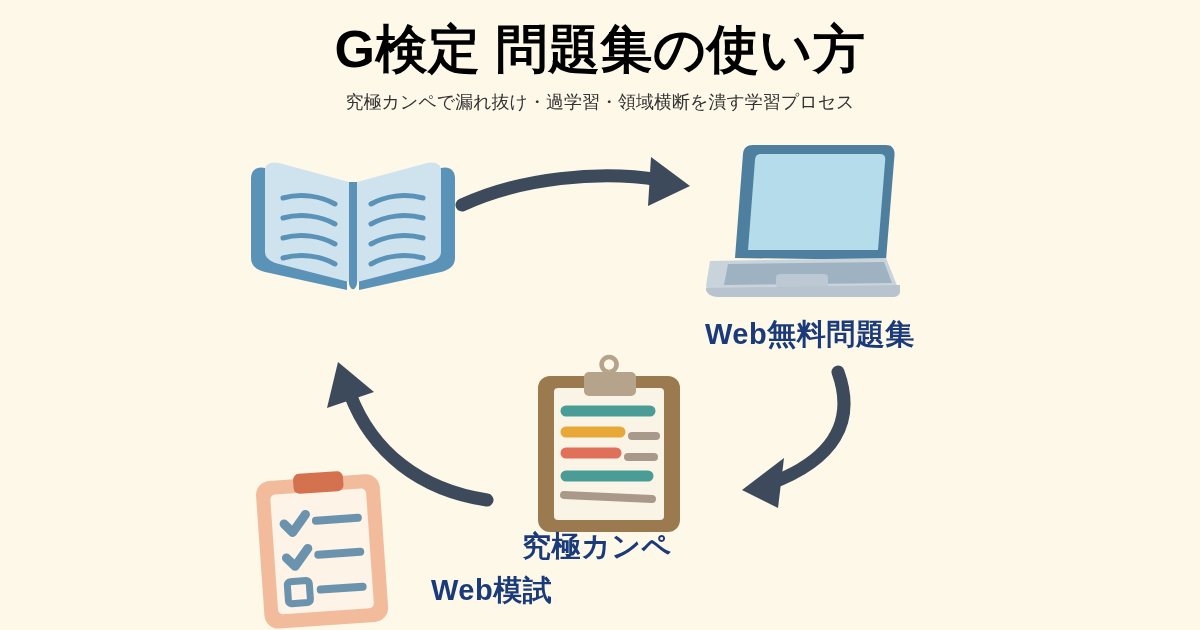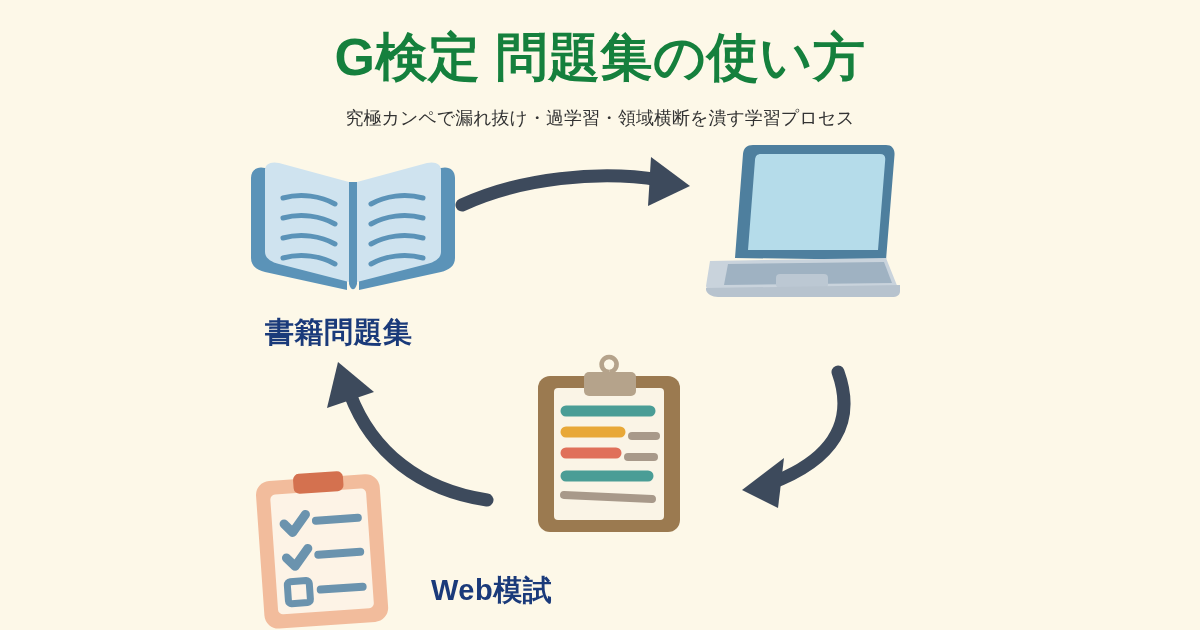--- a/index.html
+++ b/index.html
@@ -24,26 +24,26 @@
 
   
   .header {
     position: absolute;
     left: 0;
     top: 0;
     width: 1200px;
     text-align: center;
   }
   .title {
-    margin: 12px;
+    margin: 4px;
     padding-top: 16px;
     font-size: 52px;
     line-height: 1.12;
     font-weight: 700;
-    color: #15803d;
+    color: #000000;
     letter-spacing: 0.5px;
     white-space: nowrap;
   }
   .subtitle {
     margin: 0;
     padding-top: 10px;
     font-size: 18px;
     line-height: 1.2;
     font-weight: 400;
     color: #333333;
@@ -150,38 +150,38 @@
         </g>
 
         <g stroke="#5b93b8" stroke-width="5" stroke-linecap="round" fill="none">
           <path d="M128,56 C142,48 162,45 180,50"></path>
           <path d="M128,76 C142,68 162,65 180,70"></path>
           <path d="M128,96 C142,88 162,85 180,90"></path>
           <path d="M128,116 C142,108 162,105 180,110"></path>
         </g>
       </svg>
     </div>
-    <div class="node-label" id="label-book">書籍問題集</div>
 
     <div class="node" id="node-laptop">
       <svg class="node-art" width="215" height="165" viewBox="0 0 215 165">
 
         <path d="M47,118 L55,14 C55.6,8 59,5 65,5 L198,5 C204,5 207,9 206.5,15 L198,120 Z" fill="#4e7f9e"></path>
 
         <path d="M60,110 L67,20 C67.4,16 69,14 73,14 L192,14 C196,14 197.6,16 197.2,20 L190,110 Z" fill="#b5dcea"></path>
 
         <path d="M22,121 L198,118 L210,148 C211,152 208,155 203,155 L30,155 C24,155 19,151 18,146 Z" fill="#c9d3dc"></path>
 
         <path d="M40,124 L196,122 L204,143 L36,145 Z" fill="#9fb2c2"></path>
 
         <rect x="88" y="134" width="52" height="14" rx="4" fill="#bcc8d3"></rect>
 
         <path d="M18,148 L212,145 L212,151 C212,155 209,157 204,157 L30,157 C24,157 19,154 18,150 Z" fill="#b7c3ce"></path>
       </svg>
     </div>
+    <div class="node-label" id="label-laptop">Web無料問題集</div>
 
     <div class="node" id="node-cheat">
       <svg class="node-art" width="165" height="180" viewBox="0 0 165 180">
 
         <rect x="10" y="18" width="142" height="156" rx="12" fill="#9b7a50"></rect>
 
         <rect x="26" y="30" width="110" height="132" rx="4" fill="#faf4e6"></rect>
 
         <path d="M81,14 a7.5,7.5 0 1 1 0.2,0" fill="none" stroke="#b5a38b" stroke-width="4.5"></path>
 
@@ -191,20 +191,21 @@
           <line x1="38" y1="53" x2="122" y2="53" stroke="#4a9d96" stroke-width="11"></line>
           <line x1="38" y1="74" x2="92" y2="74" stroke="#e8a838" stroke-width="11"></line>
           <line x1="104" y1="78" x2="128" y2="78" stroke="#a8998a" stroke-width="8"></line>
           <line x1="38" y1="95" x2="88" y2="95" stroke="#e0705a" stroke-width="11"></line>
           <line x1="100" y1="99" x2="126" y2="99" stroke="#a8998a" stroke-width="8"></line>
           <line x1="38" y1="118" x2="120" y2="118" stroke="#4a9d96" stroke-width="11"></line>
           <line x1="36" y1="137" x2="124" y2="141" stroke="#a8998a" stroke-width="8"></line>
         </g>
       </svg>
     </div>
+    <div class="node-label" id="label-cheat">究極カンペ</div>
 
     <div class="node" id="node-mock">
       <svg class="node-art" width="160" height="170" viewBox="0 0 160 170">
         <g transform="rotate(-4 80 85)">
 
           <rect x="12" y="12" width="124" height="148" rx="14" fill="#f2bc9c"></rect>
 
           <rect x="26" y="26" width="96" height="120" rx="5" fill="#fdf3e6"></rect>
 
           <rect x="50" y="7" width="50" height="20" rx="6" fill="#d4714f"></rect>

